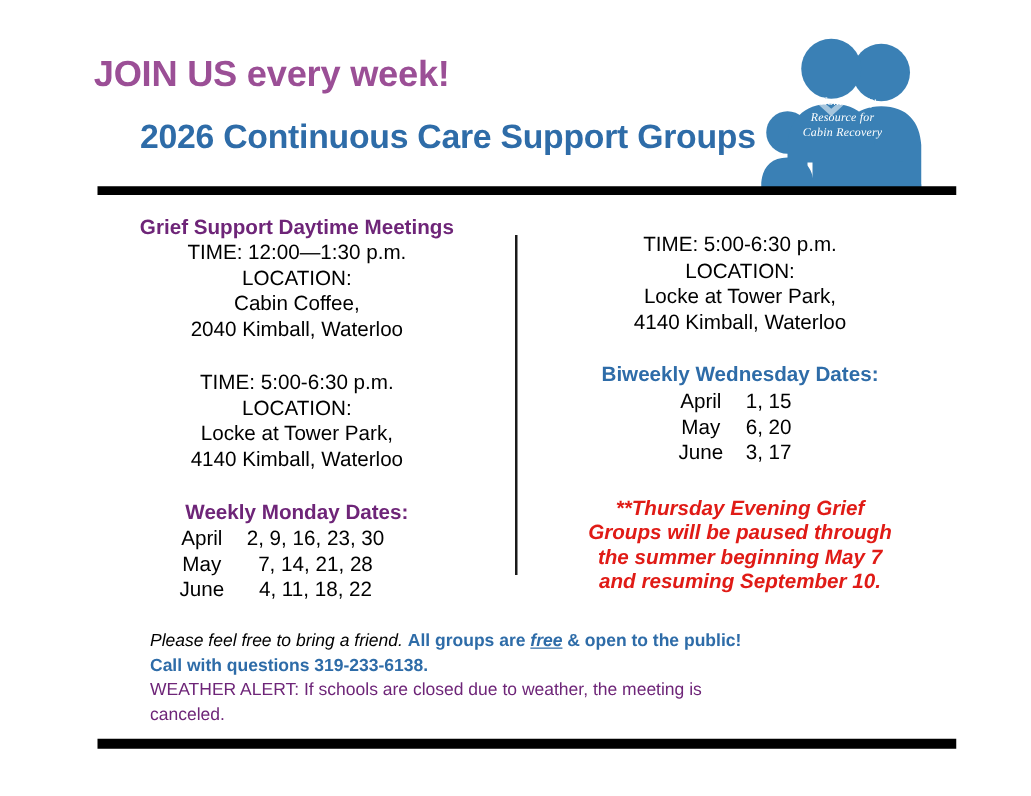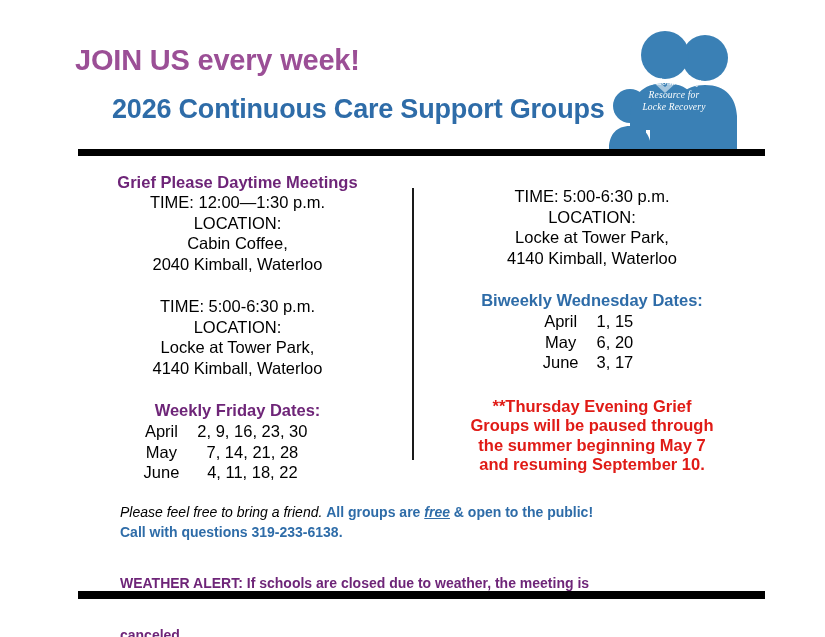--- a/index.html
+++ b/index.html
@@ -153,20 +153,21 @@
   .dates-left  { margin-left: -24px; }
   .dates-right { margin-left: -8px; }
 
   
   .notice-red {
     margin-top: 20px;
     font-size: 16.5px;
     font-weight: bold;
     color: #E01B16;
     line-height: 19.5px;
+    font-style: italic;
   }
 
   
   .footer {
     position: absolute;
     left: 120px;
     top: 503px;
     width: 640px;
     font-size: 14px;
     line-height: 19.5px;
@@ -175,22 +176,21 @@
     font-style: italic;
     color: #000000;
   }
   .f-blue {
     color: #2E6CA8;
     font-weight: bold;
   }
   .f-underline { text-decoration: underline; font-style: italic; }
   .f-purple {
     color: #6E2578;
-    font-weight: bold;
-    margin-top: 32px;
+    font-weight: normal;
   }
 </style>
 </head>
 <body>
 
 <div id="flyer">
 
   <div class="header-zone">
 
     <div class="join-line">JOIN US every week!</div>
@@ -210,52 +210,52 @@
         <path d="M97 57 c-21 0 -31 13 -32 31 l0 59 l15 0 l0 -46 l4 0 l0 46 l26 0 l0 -46 l4 0 l0 46 l15 0 l0 -59 c-1 -18 -11 -31 -32 -31 z" fill="#3A80B5"></path>
 
         <circle cx="57" cy="27" r="24" fill="#3A80B5"></circle>
         <path d="M57 55 c-23 0 -34 14 -35 33 l0 62 l16 0 l0 -48 l4 0 l0 48 l30 0 l0 -48 l4 0 l0 48 l16 0 l0 -62 c-1 -19 -12 -33 -35 -33 z" fill="#3A80B5"></path>
 
         <path d="M46 55 l11 10 l11 -10 l-4 -2 l-7 6 l-7 -6 z" fill="#ffffff" opacity="0.55"></path>
       </svg>
       <div class="logo-caption">
         <span>A Community</span><br>
         <span>Resource for</span><br>
-        <span>Locke Recovery</span>
+        <span>Cabin Recovery</span>
       </div>
     </div>
   </div>
 
   <div class="rule-top"></div>
   <div class="rule-vert"></div>
   <div class="rule-bottom"></div>
 
   <div class="col-left">
 
     <div>
-      <div class="sec-head purple">Grief Please Daytime Meetings</div>
+      <div class="sec-head purple">Grief Support Daytime Meetings</div>
       <div class="body-line">TIME:  12:00—1:30 p.m.</div>
       <div class="body-line">LOCATION:</div>
       <div class="body-line">Cabin Coffee,</div>
       <div class="body-line">2040 Kimball, Waterloo</div>
     </div>
 
     <div class="gap-md"></div>
 
     <div>
       <div class="body-line">TIME:  5:00-6:30 p.m.</div>
       <div class="body-line">LOCATION:</div>
       <div class="body-line">Locke at Tower Park,</div>
       <div class="body-line">4140 Kimball, Waterloo</div>
     </div>
 
     <div class="gap-md"></div>
 
     <div>
-      <div class="sec-head purple">Weekly Friday Dates:</div>
+      <div class="sec-head purple">Weekly Monday Dates:</div>
       <table class="date-table dates-left">
         <tbody>
           <tr>
             <td class="month">April</td>
             <td class="days">2, 9, 16, 23, 30</td>
           </tr>
           <tr>
             <td class="month">May</td>
             <td class="days">7, 14, 21, 28</td>
           </tr>

